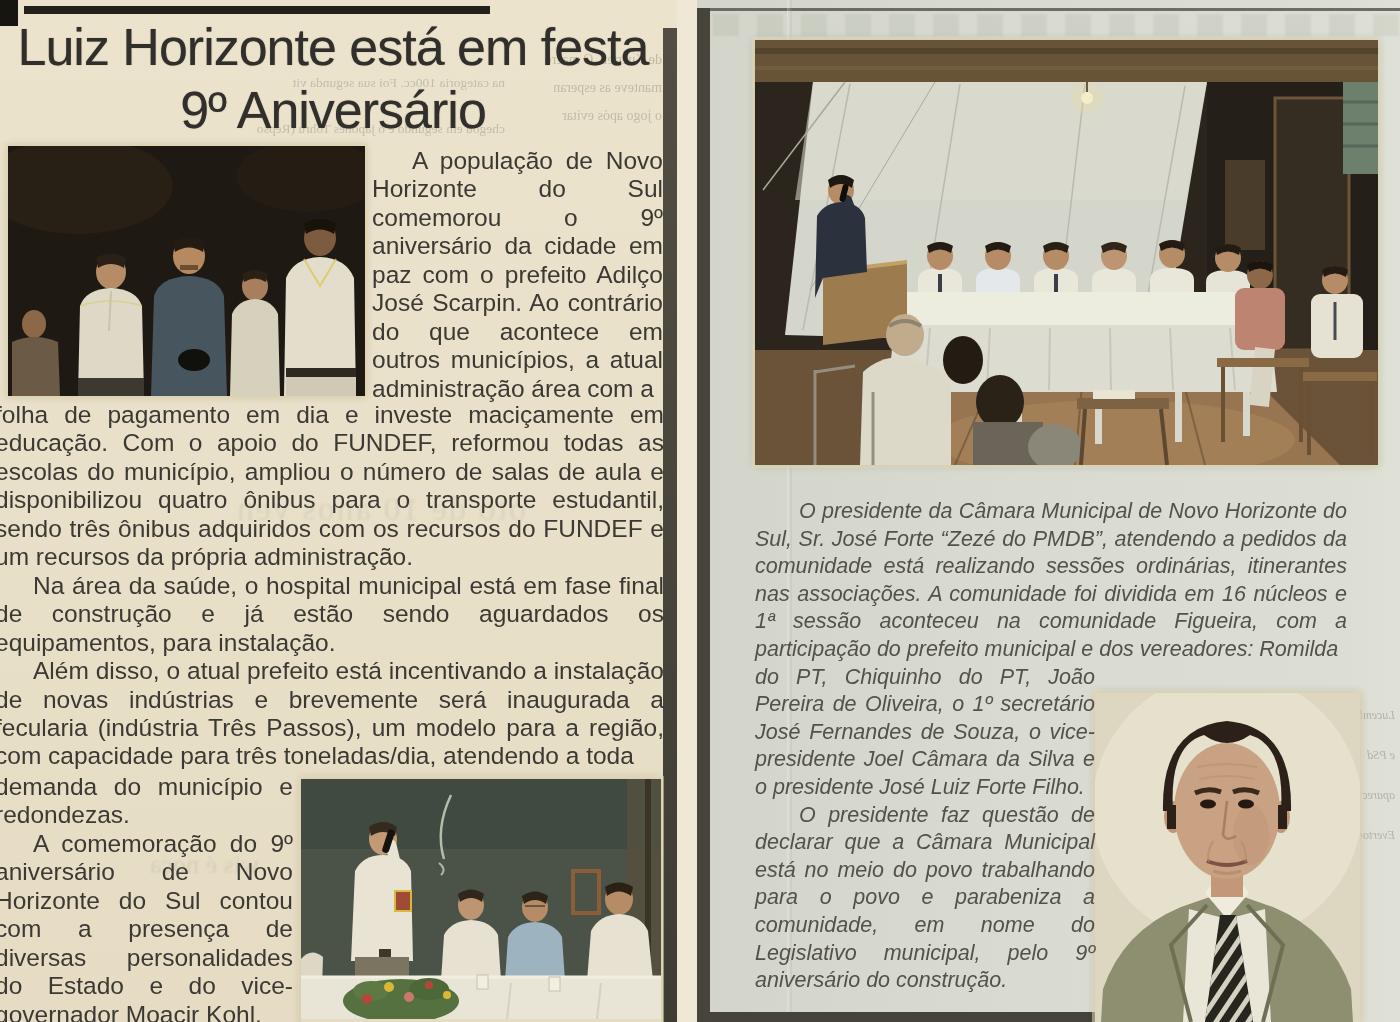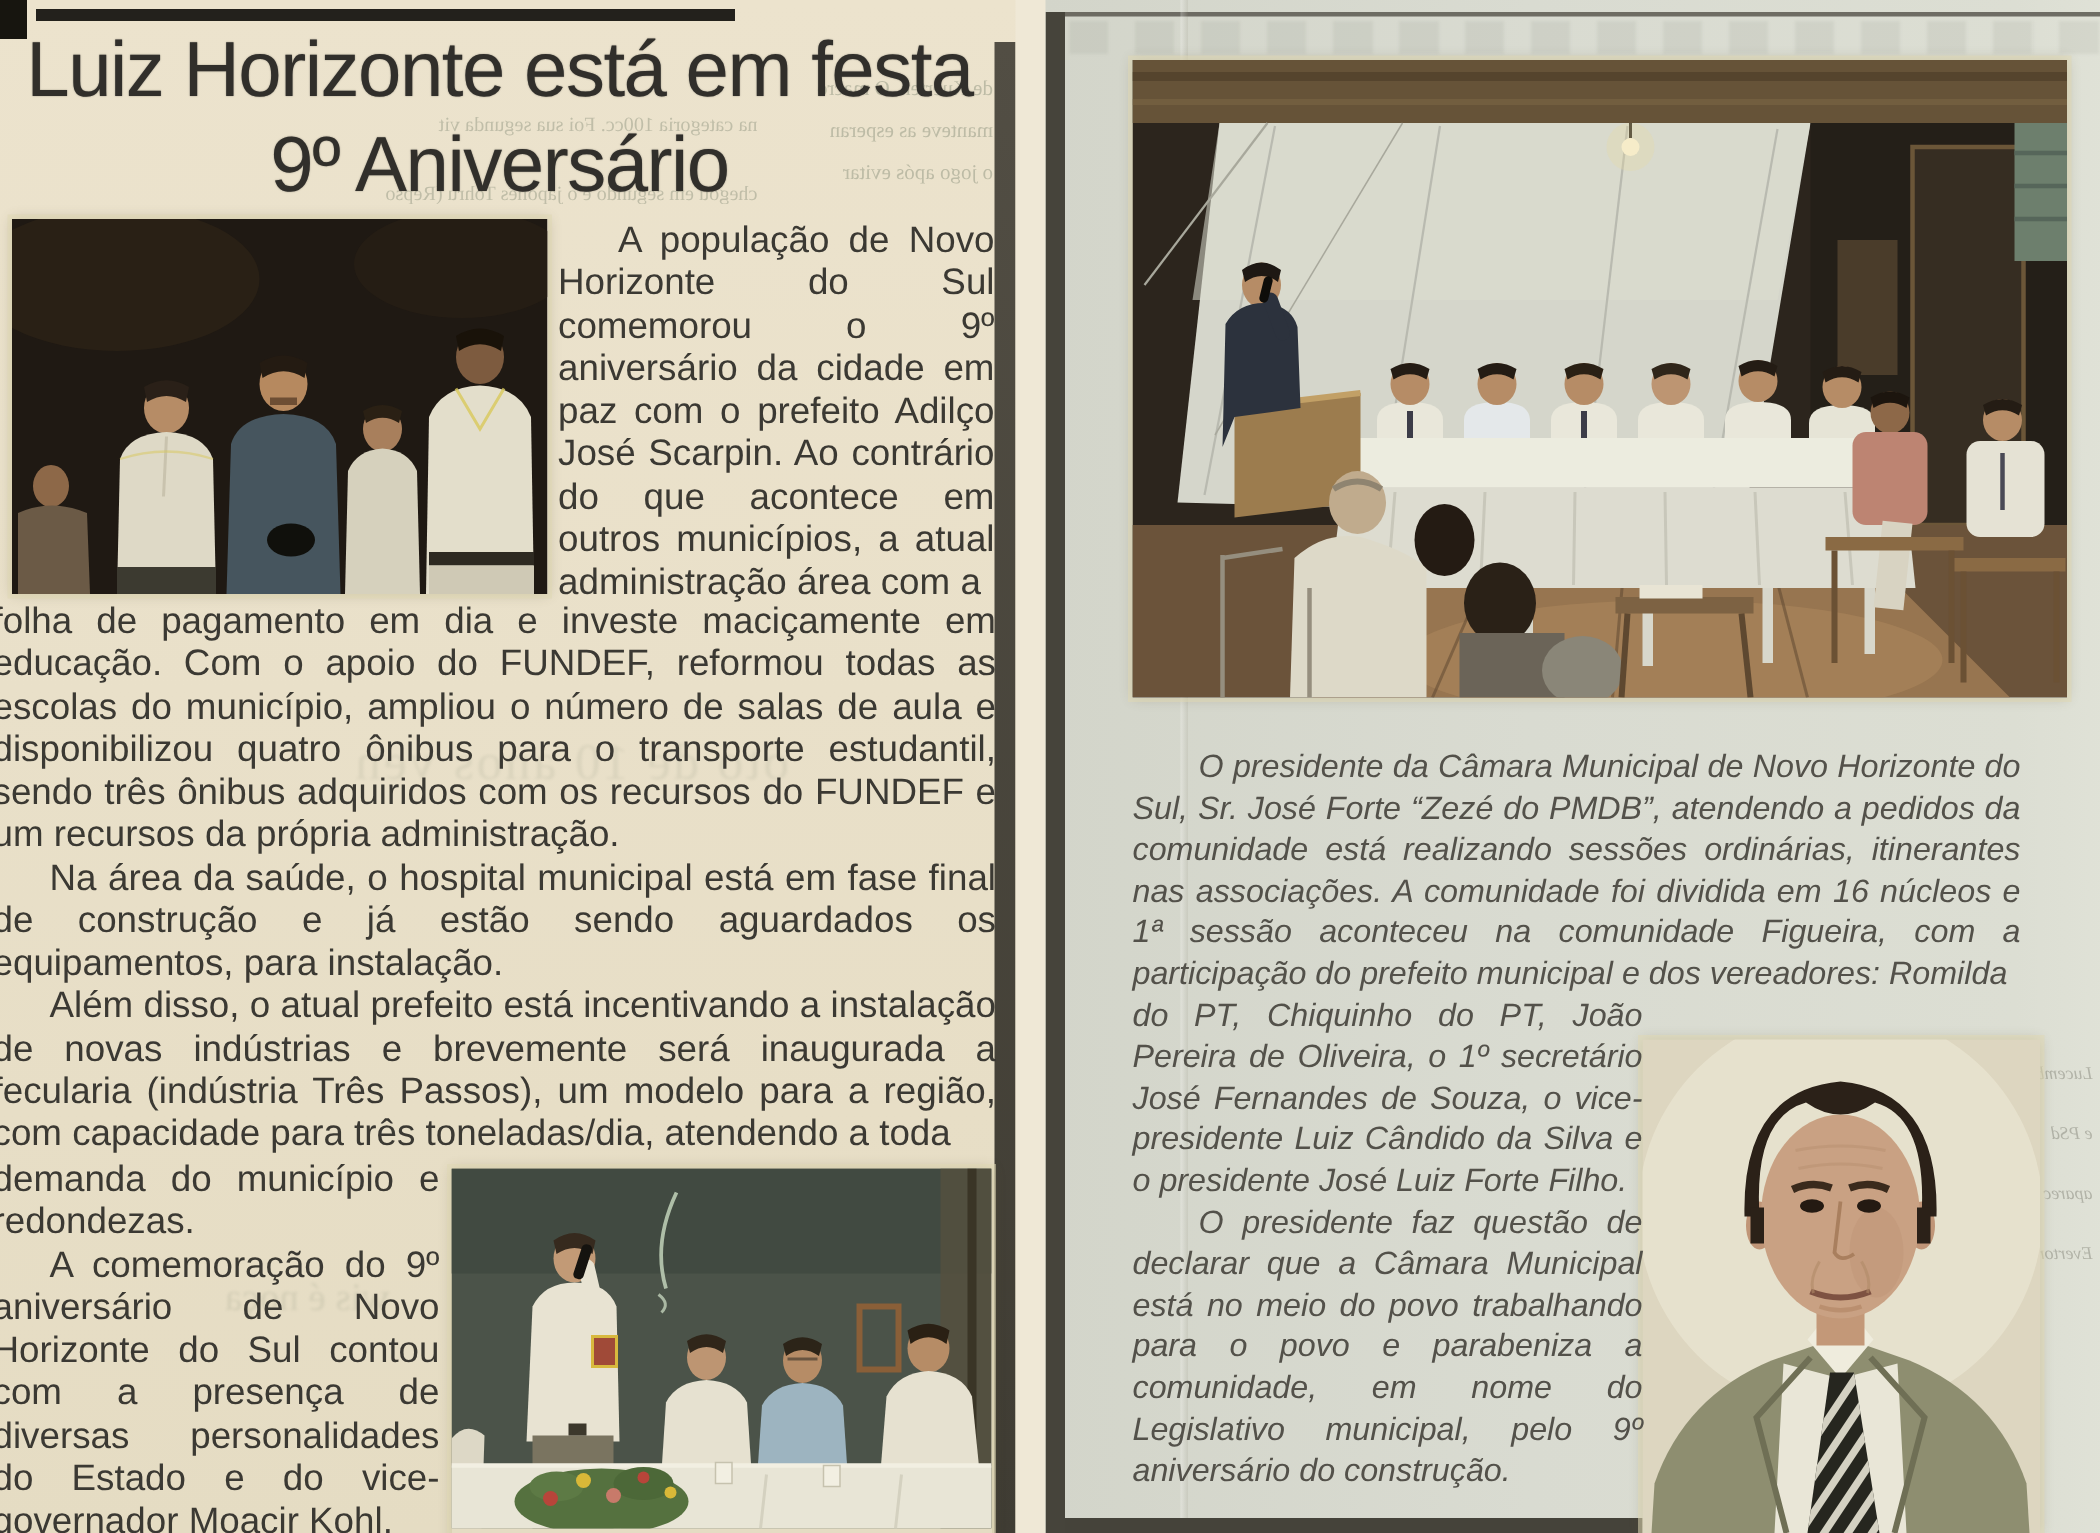--- a/index.html
+++ b/index.html
@@ -296,21 +296,21 @@
         <rect x="548" y="332" width="74" height="9" fill="#8a6a44"></rect>
         <line x1="554" y1="341" x2="554" y2="415" stroke="#6b5134" stroke-width="4"></line>
         <line x1="616" y1="341" x2="616" y2="415" stroke="#6b5134" stroke-width="4"></line>
       </svg>
     </figure>
 
     <div class="right-flow">
       <p class="p rindent">O presidente da Câmara Municipal de Novo Horizonte do Sul, Sr. José Forte “Zezé do PMDB”, atendendo a pedidos da comunidade está realizando sessões ordinárias, itinerantes nas associações. A comunidade foi dividida em 16 núcleos e 1ª sessão aconteceu na comunidade Figueira, com a participação do prefeito municipal e dos vereadores: Romilda</p>
       <div class="row-r">
         <div class="narrow-right">
-          <p class="p">do PT, Chiquinho do PT, João Pereira de Oliveira, o 1º secretário José Fernandes de Souza, o vice-presidente Luiz Cândido da Silva e o presidente José Luiz Forte Filho.</p>
+          <p class="p">do PT, Chiquinho do PT, João Pereira de Oliveira, o 1º secretário José Fernandes de Souza, o vice-presidente Joel Câmara da Silva e o presidente José Luiz Forte Filho.</p>
           <p class="p rindent">O presidente faz questão de declarar que a Câmara Municipal está no meio do povo trabalhando para o povo e parabeniza a comunidade, em nome do Legislativo municipal, pelo 9º aniversário do construção.</p>
         </div>
       </div>
     </div>
 
     <figure class="photo photo4">
       <svg width="265" height="329" viewBox="0 0 265 329">
         <rect width="265" height="329" fill="#ddd6c0"></rect>
         <ellipse cx="132" cy="115" rx="135" ry="135" fill="#e9e3cf" opacity=".8"></ellipse>
         <path d="M6,329 L8,296 Q28,238 86,214 L132,198 L178,214 Q236,238 256,296 L258,329 Z" fill="#8e8e70"></path>

